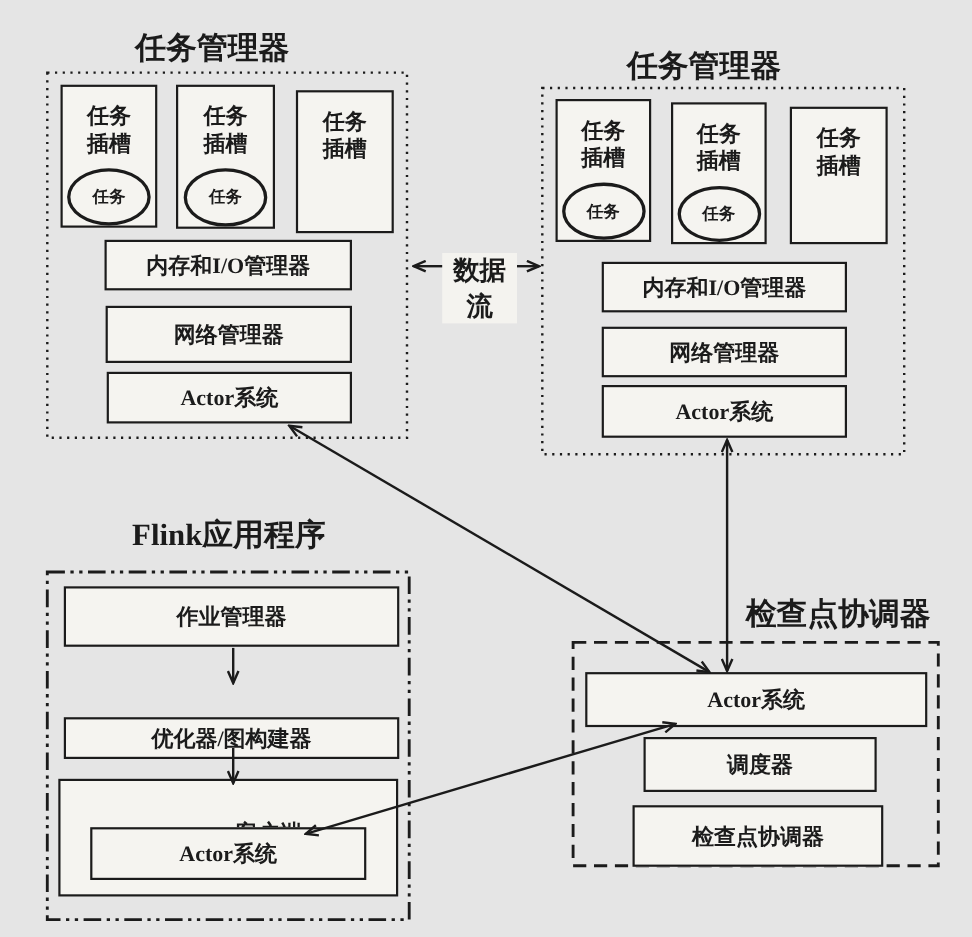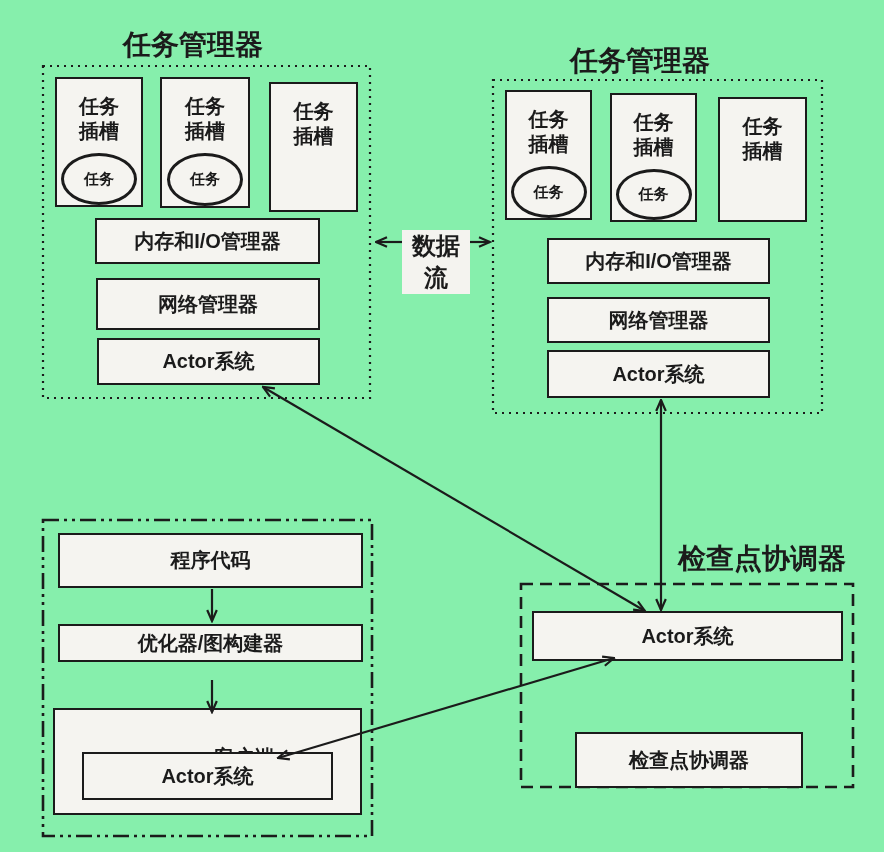--- a/index.html
+++ b/index.html
@@ -1,20 +1,20 @@
 <!DOCTYPE html>
 <html><head>
 <meta charset="utf-8">
 <style>
   html,body{margin:0;padding:0;}
   .canvas{
     position:relative;
     width:884px;height:852px;
-    background:#86efac;
-    font-family:Liberation Sans, sans-serif;
+    background:#e5e5e5;
+    font-family:Liberation Serif, serif;
     color:#1b1b1b;
     overflow:hidden;
   }
   .layer{position:absolute;left:0;top:0;width:884px;height:852px;}
   .title{
     position:absolute;
     font-size:28px;font-weight:bold;
     text-align:center;color:#1b1b1b;
     line-height:1.1;
   }
@@ -62,20 +62,21 @@
 
   <svg class="layer borders" width="884" height="852" viewBox="0 0 884 852">
     <rect x="43" y="66" width="327" height="332" fill="none" stroke="#1b1b1b" stroke-width="2.2" stroke-dasharray="2 5"></rect>
     <rect x="493" y="80" width="329" height="333" fill="none" stroke="#1b1b1b" stroke-width="2.2" stroke-dasharray="2 5"></rect>
     <rect x="43" y="520" width="329" height="316" fill="none" stroke="#1b1b1b" stroke-width="2.6" stroke-dasharray="16 5 3 5 3 5"></rect>
     <rect x="521" y="584" width="332" height="203" fill="none" stroke="#1b1b1b" stroke-width="2.6" stroke-dasharray="12 7"></rect>
   </svg>
 
   <div class="title" style="left:63px;top:30px;width:260px;">任务管理器</div>
   <div class="title" style="left:510px;top:46px;width:260px;">任务管理器</div>
+  <div class="title" style="left:58px;top:472px;width:300px;">Flink应用程序</div>
   <div class="title" style="left:662px;top:544px;width:200px;">检查点协调器</div>
 
   <div class="box slot" style="left:55px;top:77px;width:88px;height:130px;">
     <div class="slot-label">任务
 插槽</div>
     <div class="ellipse">任务</div>
   </div>
   <div class="box slot" style="left:160px;top:77px;width:90px;height:131px;">
     <div class="slot-label">任务
 插槽</div>
@@ -102,27 +103,28 @@
   <div class="box slot" style="left:718px;top:97px;width:89px;height:125px;">
     <div class="slot-label">任务
 插槽</div>
   </div>
   <div class="box" style="left:547px;top:238px;width:223px;height:46px;">内存和I/O管理器</div>
   <div class="box" style="left:547px;top:297px;width:223px;height:46px;">网络管理器</div>
   <div class="box" style="left:547px;top:350px;width:223px;height:48px;">Actor系统</div>
 
   <div class="floating-label" style="left:402px;top:230px;width:64px;">数据流</div>
 
-  <div class="box" style="left:58px;top:533px;width:305px;height:55px;">程序代码</div>
-  <div class="box" style="left:58px;top:624px;width:305px;height:38px;">优化器/图构建器</div>
+  <div class="box" style="left:58px;top:533px;width:305px;height:55px;">作业管理器</div>
+  <div class="box" style="left:58px;top:652px;width:305px;height:38px;">优化器/图构建器</div>
   <div class="box" style="left:53px;top:708px;width:309px;height:107px;"></div>
   <div class="client-label" style="left:58px;top:724px;width:372px;margin-top:20px;">客户端</div>
   <div class="box" style="left:82px;top:752px;width:251px;height:48px;z-index:3;">Actor系统</div>
 
   <div class="box" style="left:532px;top:611px;width:311px;height:50px;">Actor系统</div>
+  <div class="box" style="left:585px;top:670px;width:212px;height:50px;">调度器</div>
   <div class="box" style="left:575px;top:732px;width:228px;height:56px;">检查点协调器</div>
 
   <svg class="layer arrows" width="884" height="852" viewBox="0 0 884 852">
     <defs>
       <marker id="ah" viewBox="0 0 14 12" refX="12.5" refY="6" markerWidth="14" markerHeight="12" orient="auto-start-reverse" markerUnits="userSpaceOnUse">
         <path d="M1.5,1.2 L12.5,6 L1.5,10.8" fill="none" stroke="#1b1b1b" stroke-width="2.2"></path>
       </marker>
     </defs>
     <path d="M404 242 L376 242" stroke="#1b1b1b" stroke-width="2.2" fill="none" marker-end="url(#ah)"></path>
     <path d="M464 242 L490 242" stroke="#1b1b1b" stroke-width="2.2" fill="none" marker-end="url(#ah)"></path>

